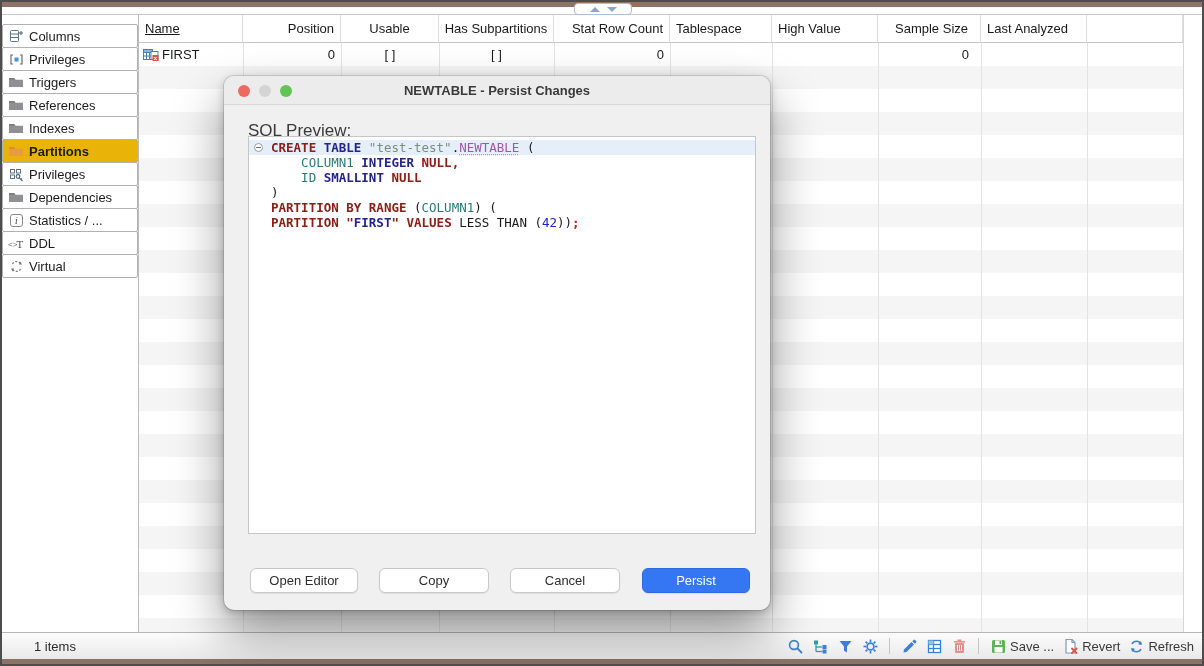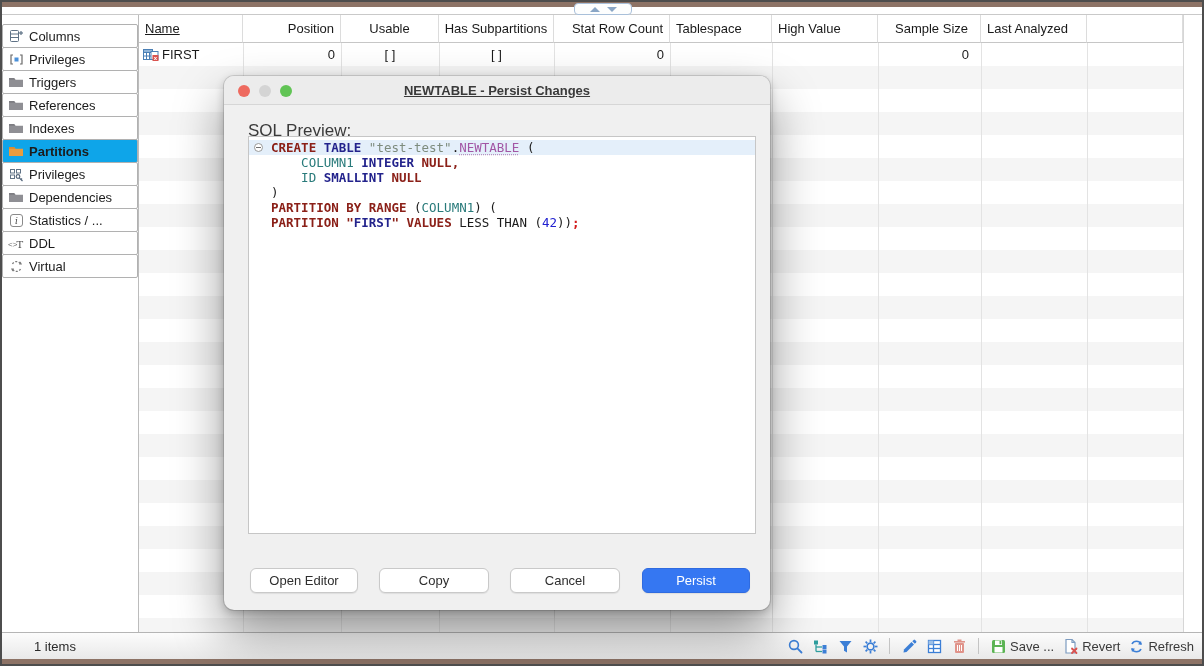--- a/index.html
+++ b/index.html
@@ -17,21 +17,21 @@
                   border:1px solid #a9c0da; border-radius:4px; z-index:4; display:flex; align-items:center;
                   justify-content:center; gap:7px; }
   .tri { width:0; height:0; border-left:5px solid transparent; border-right:5px solid transparent; }
   .tri.up { border-bottom:5px solid #8aa6c6; }
   .tri.down { border-top:5px solid #8aa6c6; }
 
   
   .sidebar { position:absolute; left:0; top:23px; width:136px; z-index:3; }
   .sb-item { position:relative; height:24px; margin-top:-1px; background:#ffffff; border:1px solid #b1b1b1;
              border-radius:2px; display:flex; align-items:center; padding-left:5px; gap:5px; cursor:default; }
-  .sb-item.sel { background:#0ea5e9; }
+  .sb-item.sel { background:#eab308; }
   .sb-item.sel .sb-label { font-weight:bold; }
   .sb-ico { width:16px; height:16px; display:inline-flex; align-items:center; justify-content:center; flex:0 0 16px; }
   .sb-label { font-size:13px; color:#1c1c1c; white-space:nowrap; }
   .sb-vline { position:absolute; left:136px; top:13px; bottom:32px; width:1px; background:#bcbcbc; z-index:2; }
 
   
   .thead-cell { position:absolute; top:13px; height:28px; background:#ffffff; border-right:1px solid #dcdcdc;
                 border-bottom:1px solid #c6c6c6; font-size:13px; color:#1a1a1a; display:flex; align-items:center;
                 padding:0 6px; white-space:nowrap; overflow:hidden; z-index:2; }
   .al-r { justify-content:flex-end; }
@@ -52,21 +52,21 @@
   .tb-sep { width:1px; height:16px; background:#c4c4c4; margin:0 3px; }
   .tb-group { display:flex; align-items:center; gap:3px; }
   .tb-label { color:#3a3a3a; }
 
   
   .dialog { position:absolute; left:222px; top:74px; width:546px; height:534px; background:#f0f0f0;
             border-radius:10px; z-index:10; box-shadow:0 24px 50px rgba(0,0,0,.4), 0 3px 10px rgba(0,0,0,.22),
             0 0 0 1px rgba(0,0,0,.12); }
   .dlg-title { position:relative; height:29px; background:#ececec; border-bottom:1px solid #d6d6d6;
                border-radius:10px 10px 0 0; display:flex; align-items:center; justify-content:center; }
-  .dlg-title-text { font-size:13px; font-weight:bold; color:#3a3a3a;text-decoration:underline; }
+  .dlg-title-text { font-size:13px; font-weight:bold; color:#3a3a3a; }
   .tl { position:absolute; top:9px; width:12px; height:12px; border-radius:50%; }
   .tl.red { left:14px; background:#ee6a5f; }
   .tl.gray { left:35px; background:#d4d4d4; }
   .tl.green { left:56px; background:#61c455; }
   .sql-label { position:absolute; left:24px; top:45px; font-size:17px; color:#3a3a3a;text-decoration:underline; }
   .sql-editor { position:absolute; left:24px; top:60px; width:508px; height:398px; background:#ffffff;
                 border:1px solid #c6c6c6; overflow:hidden; }
   .cur-line-hl { position:absolute; left:0; right:0; top:3px; height:15px; background:#e4effa; }
   .fold { position:absolute; left:5px; top:6px; width:9px; height:9px; border:1px solid #9a9a9a; border-radius:50%;
           background:#fff; }

